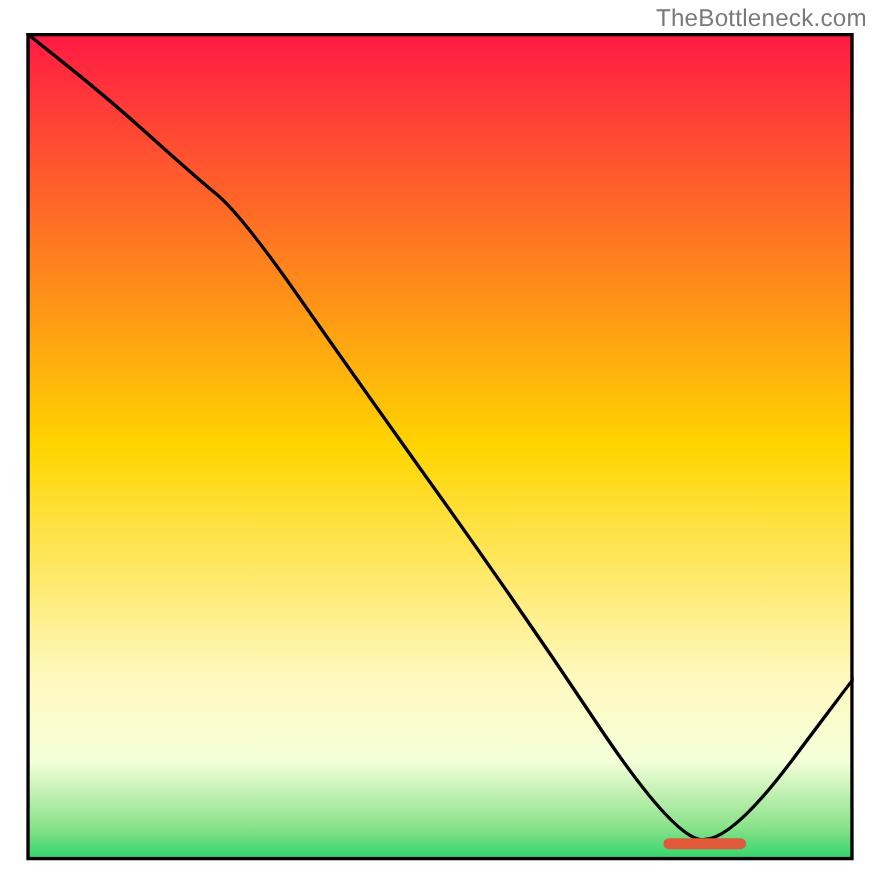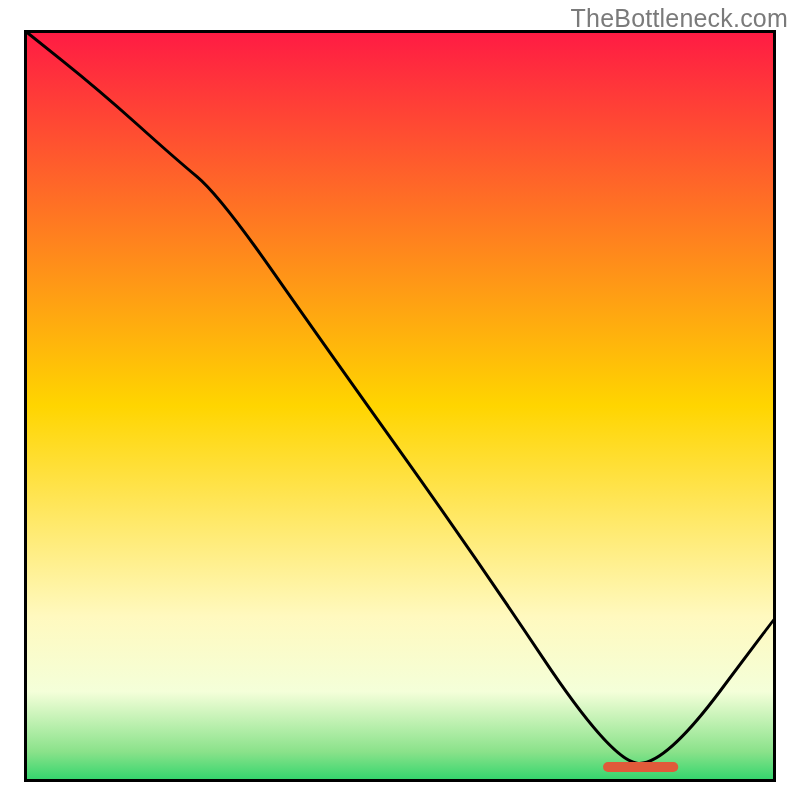--- a/index.html
+++ b/index.html
@@ -13,21 +13,21 @@
   }
   .container {
     position: relative;
     width: 800px;
     height: 800px;
   }
   .attribution {
     position: absolute;
     top: 4px;
     right: 12px;
-    font-size: 25px;
+    font-size: 22px;
     font-weight: 500;
     color: #7a7a7a;
     letter-spacing: 0.2px;
   }
   .plot {
     position: absolute;
     left: 24px;
     top: 30px;
     width: 752px;
     height: 752px;

